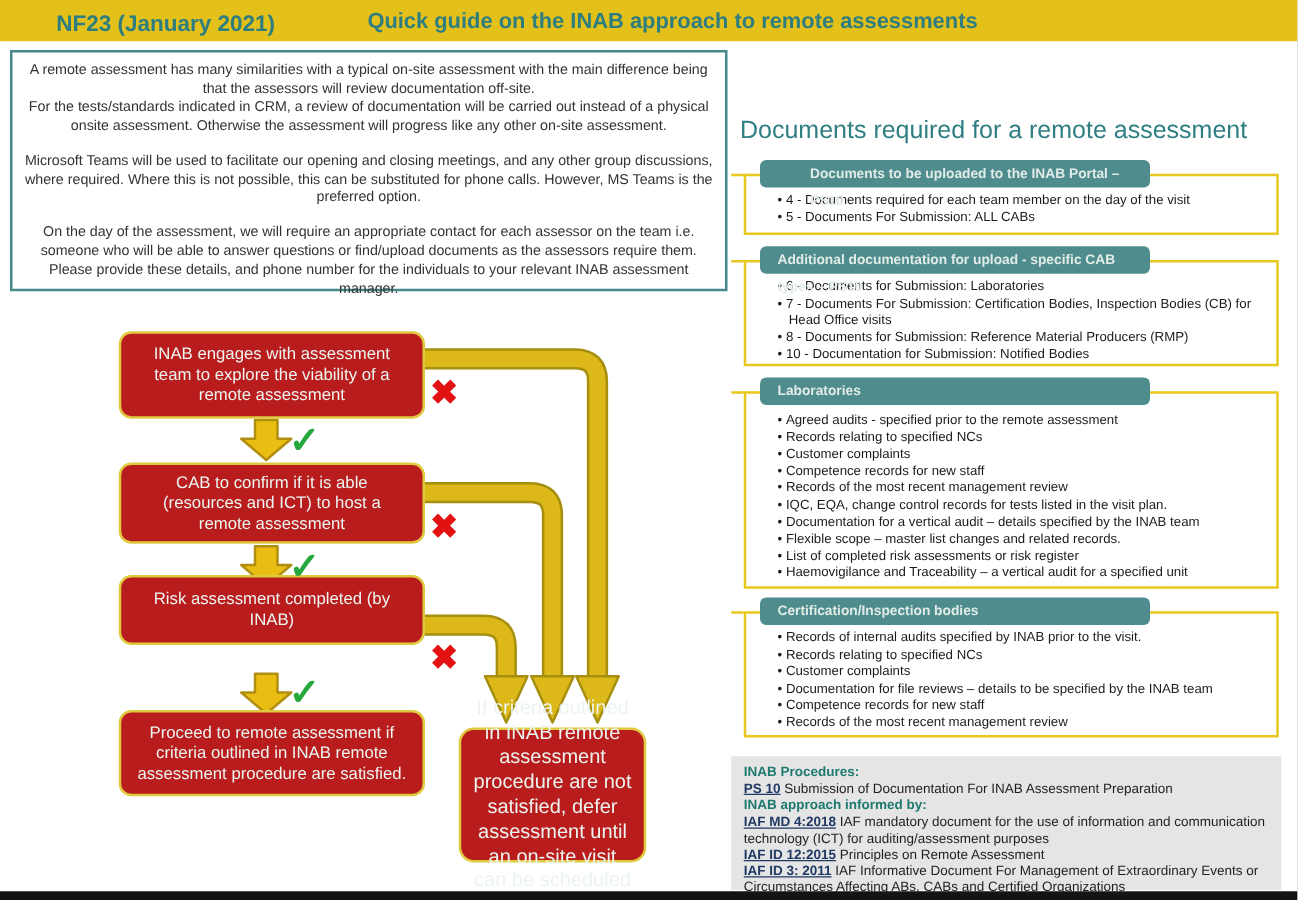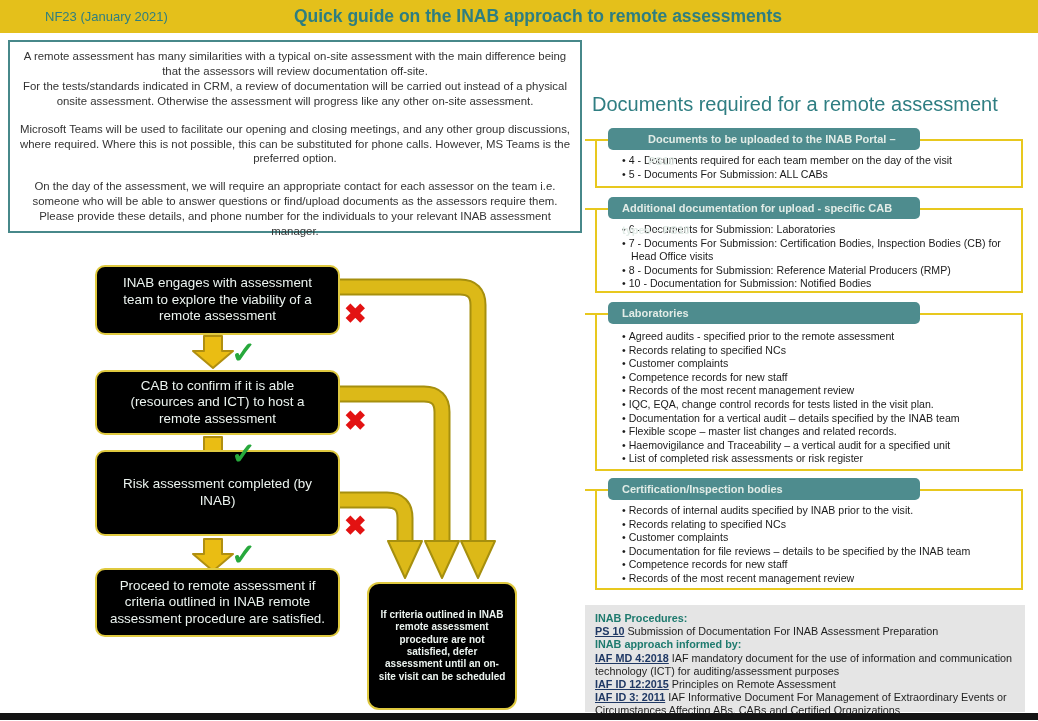--- a/index.html
+++ b/index.html
@@ -1,37 +1,37 @@
 <!DOCTYPE html>
 <html><head>
 <meta charset="utf-8">
 <style>
   * { margin:0; padding:0; box-sizing:border-box; }
   body { background:#888; font-family:"Liberation Sans", sans-serif; }
   .page { position:relative; width:1038px; height:721px; background:#ffffff; overflow:hidden; margin:0 auto; }
 
   
   .topbar { position:absolute; left:0; top:0; width:1038px; height:33px; background:#E4C01B; }
-  .docref { position:absolute; left:10px; top:9px; color:#2E7E80; font-weight:normal; font-size:13px;padding-left:35px; }
+  .docref { position:absolute; left:10px; top:9px; color:#2E7E80; font-weight:bold; font-size:18px;padding-left:35px; }
   .main-title { position:absolute; left:0; right:0; top:6px; text-align:center; color:#2E7E80; font-weight:bold; font-size:17.5px;padding-left:38px; }
 
   
   .intro-box { position:absolute; left:8px; top:40px; width:574px; height:193px; background:#fff;
                border:2px solid #47888A; padding:7px 6px; font-size:11.4px; line-height:14.9px; color:#333;text-align:center; }
   .intro-box p.gap { margin-bottom:13px; }
 
   
-  .fbox { position:absolute; background:#000000; border:2px solid #DFC93F; border-radius:10px; color:#ECF4F0;
+  .fbox { position:absolute; background:#b91c1c; border:2px solid #DFC93F; border-radius:10px; color:#ECF4F0;
           display:flex; align-items:center; justify-content:center; text-align:center;
           font-size:13.4px; line-height:1.24; padding:4px 12px; z-index:2; }
   #fbox1 { left:95px; top:265px; width:245px; height:70px; }
   #fbox2 { left:95px; top:370px; width:245px; height:65px; }
-  #fbox3 { left:95px; top:450px; width:245px; height:86px; }
+  #fbox3 { left:95px; top:460px; width:245px; height:56px; }
   #fbox4 { left:95px; top:568px; width:245px; height:69px; }
-  #fbox5 { left:367px; top:582px; width:150px; height:128px; border-radius:12px; font-size:10px; padding:6px 8px;font-weight:bold; }
+  #fbox5 { left:367px; top:582px; width:150px; height:108px; border-radius:12px; font-size:16px; padding:6px 8px; }
 
   .arrows-svg { position:absolute; left:0; top:0; z-index:1; pointer-events:none; }
 
   .cross { position:absolute; color:#E31212; font-size:27px; font-weight:bold; z-index:3; line-height:1; }
   #cross1 { left:344px; top:301px; } #cross2 { left:344px; top:408px; } #cross3 { left:344px; top:513px; }
   .check { position:absolute; color:#27A83C; font-size:30px; font-weight:bold; z-index:3; line-height:1; }
   #check1 { left:231px; top:338px; } #check2 { left:231px; top:439px; } #check3 { left:231px; top:540px; }
 
   
   .docs-heading { position:absolute; left:592px; top:93px; font-size:20px; color:#2F7E82; }
@@ -137,22 +137,22 @@
   <div class="section" id="sec3">
     <ul>
         <li>Agreed audits - specified prior to the remote assessment</li>
         <li>Records relating to specified NCs</li>
         <li>Customer complaints</li>
         <li>Competence records for new staff</li>
         <li>Records of the most recent management review</li>
         <li>IQC, EQA, change control records for tests listed in the visit plan.</li>
         <li>Documentation for a vertical audit – details specified by the INAB team</li>
         <li>Flexible scope – master list changes and related records.</li>
+        <li>List of completed risk assessments or risk register</li>
         <li>Haemovigilance and Traceability – a vertical audit for a specified unit</li>
-        <li>List of completed risk assessments or risk register</li>
       </ul>
   </div>
   <div class="sec-header" id="sech3">Laboratories</div>
 
   <div class="section" id="sec4">
     <ul>
         <li>Records of internal audits specified by INAB prior to the visit.</li>
         <li>Records relating to specified NCs</li>
         <li>Customer complaints</li>
         <li>Documentation for file reviews – details to be specified by the INAB team</li>

